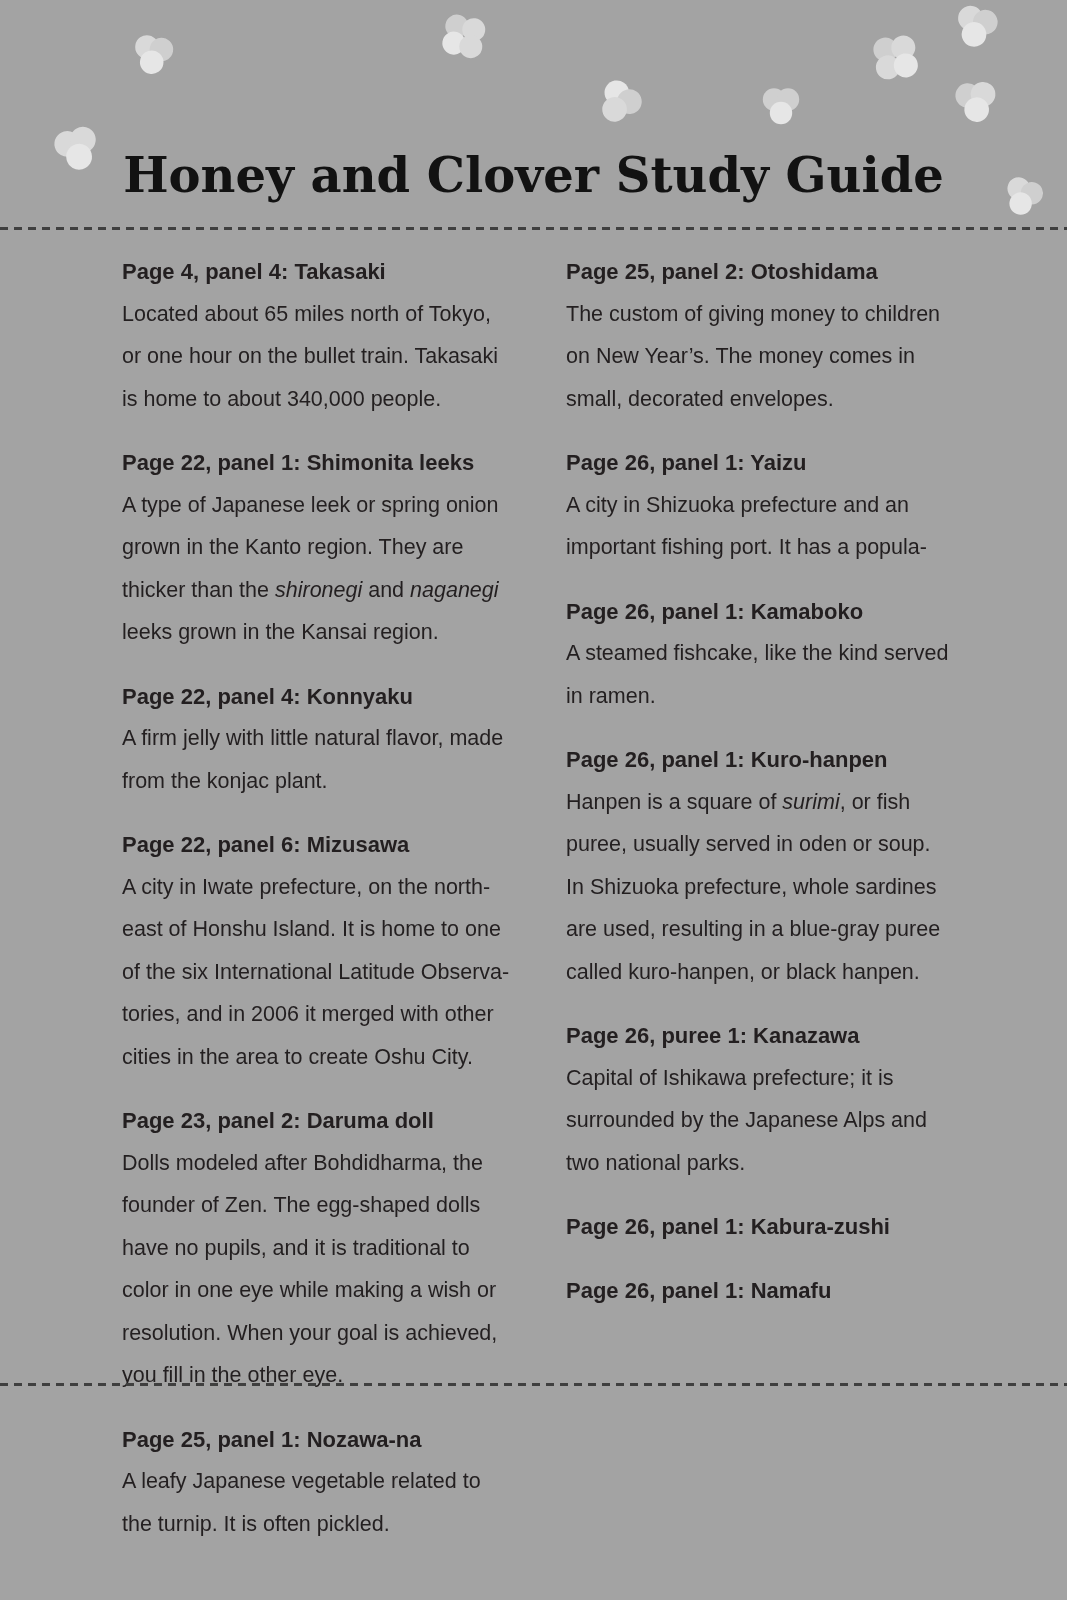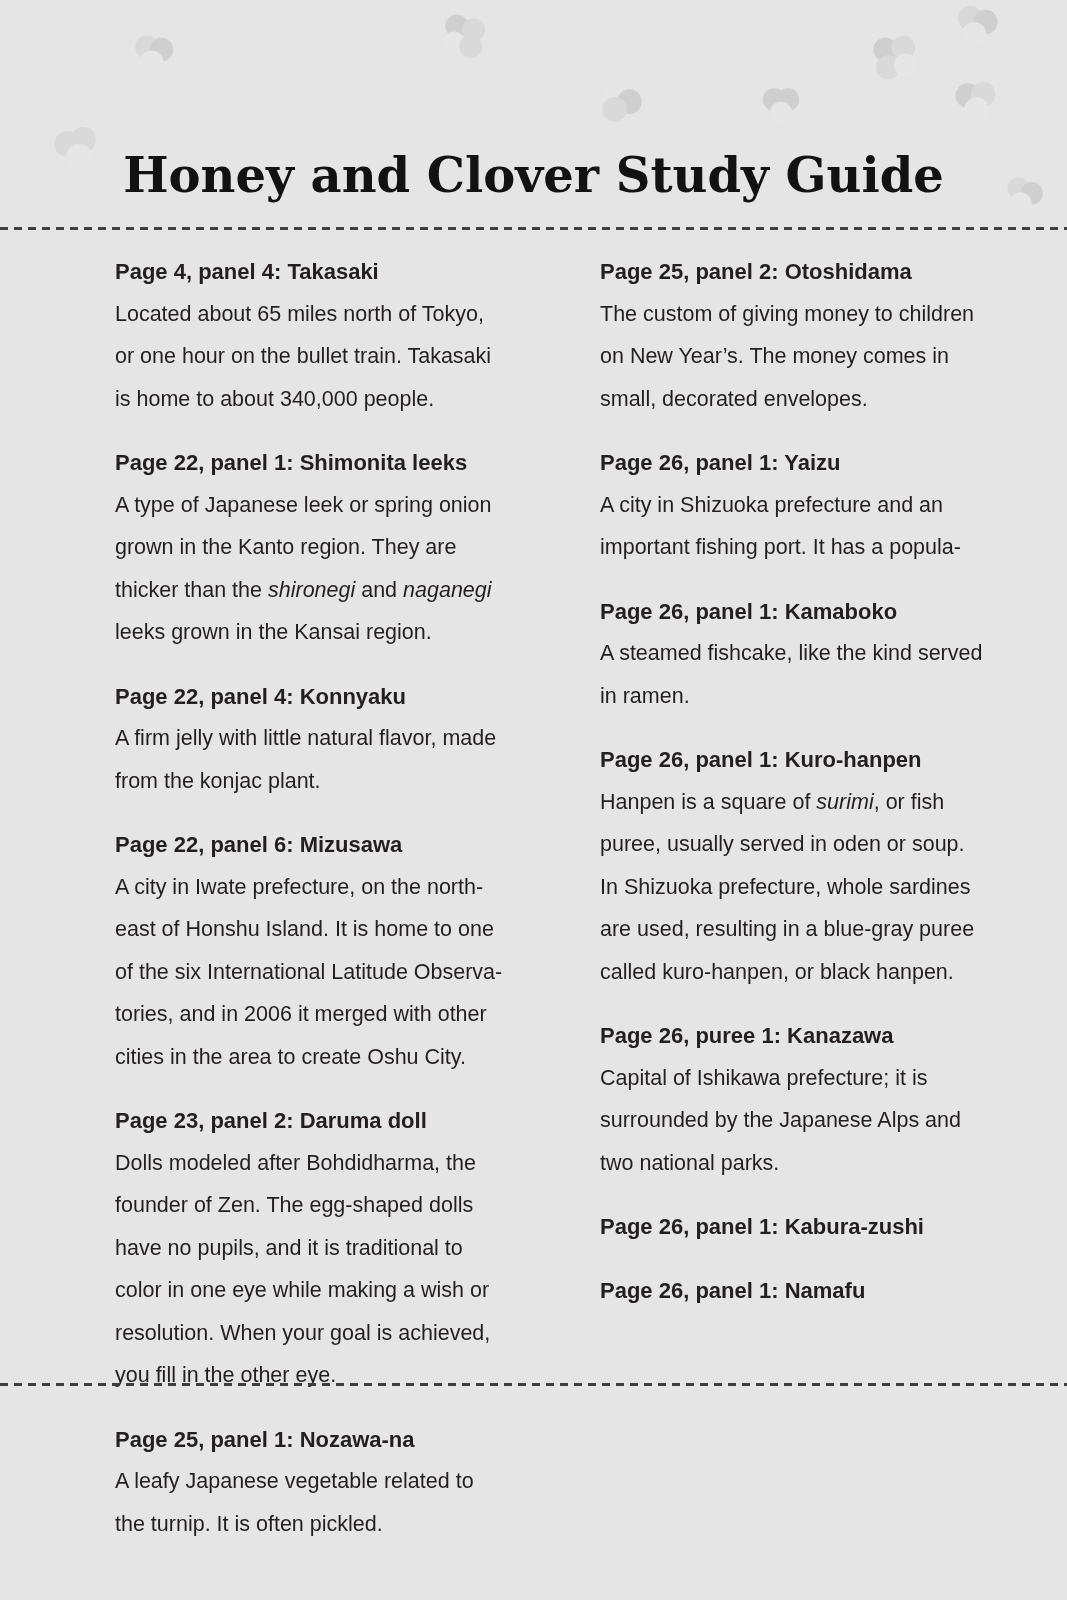--- a/index.html
+++ b/index.html
@@ -1,27 +1,27 @@
 <!DOCTYPE html>
 <html><head>
 <meta charset="utf-8">
 <style>
   html,body{margin:0;padding:0;background:#ffffff;}
-  .page{position:relative;width:1067px;height:1600px;background:#e5e5e5;overflow:hidden;color:#231f20;}
+  .page{position:relative;width:1067px;height:1600px;background:#a3a3a3;overflow:hidden;color:#231f20;}
   .clover-layer{position:absolute;inset:0;pointer-events:none;}
   .page-title{position:absolute;top:148px;left:0;width:100%;text-align:center;
     font-family:"DejaVu Serif",serif;font-weight:bold;font-size:48px;line-height:54px;
     letter-spacing:0px;color:#121212;}
   .dash{position:absolute;left:0;width:1067px;height:3px;
     background:repeating-linear-gradient(90deg,#3f3f3f 0 8px,transparent 8px 14px);}
   .dash-top{top:227px;}
   .dash-bottom{top:1383px;}
   .column{position:absolute;top:256px;width:460px;font-family:"Liberation Sans",sans-serif;}
-  .col-left{left:115px;}
-  .col-right{left:600px;}
+  .col-left{left:122px;}
+  .col-right{left:566px;}
   .entry{margin-bottom:32px;}
   .entry-heading{font-weight:bold;font-size:22px;line-height:31.5px;white-space:nowrap;}
   .entry-line{font-size:21.5px;line-height:31.5px;white-space:nowrap;margin-top:11px;}
   .entry-line i{font-style:italic;text-align:center;}
 </style>
 </head>
 <body>
 
 <div class="page">
   <div class="clover-layer">

